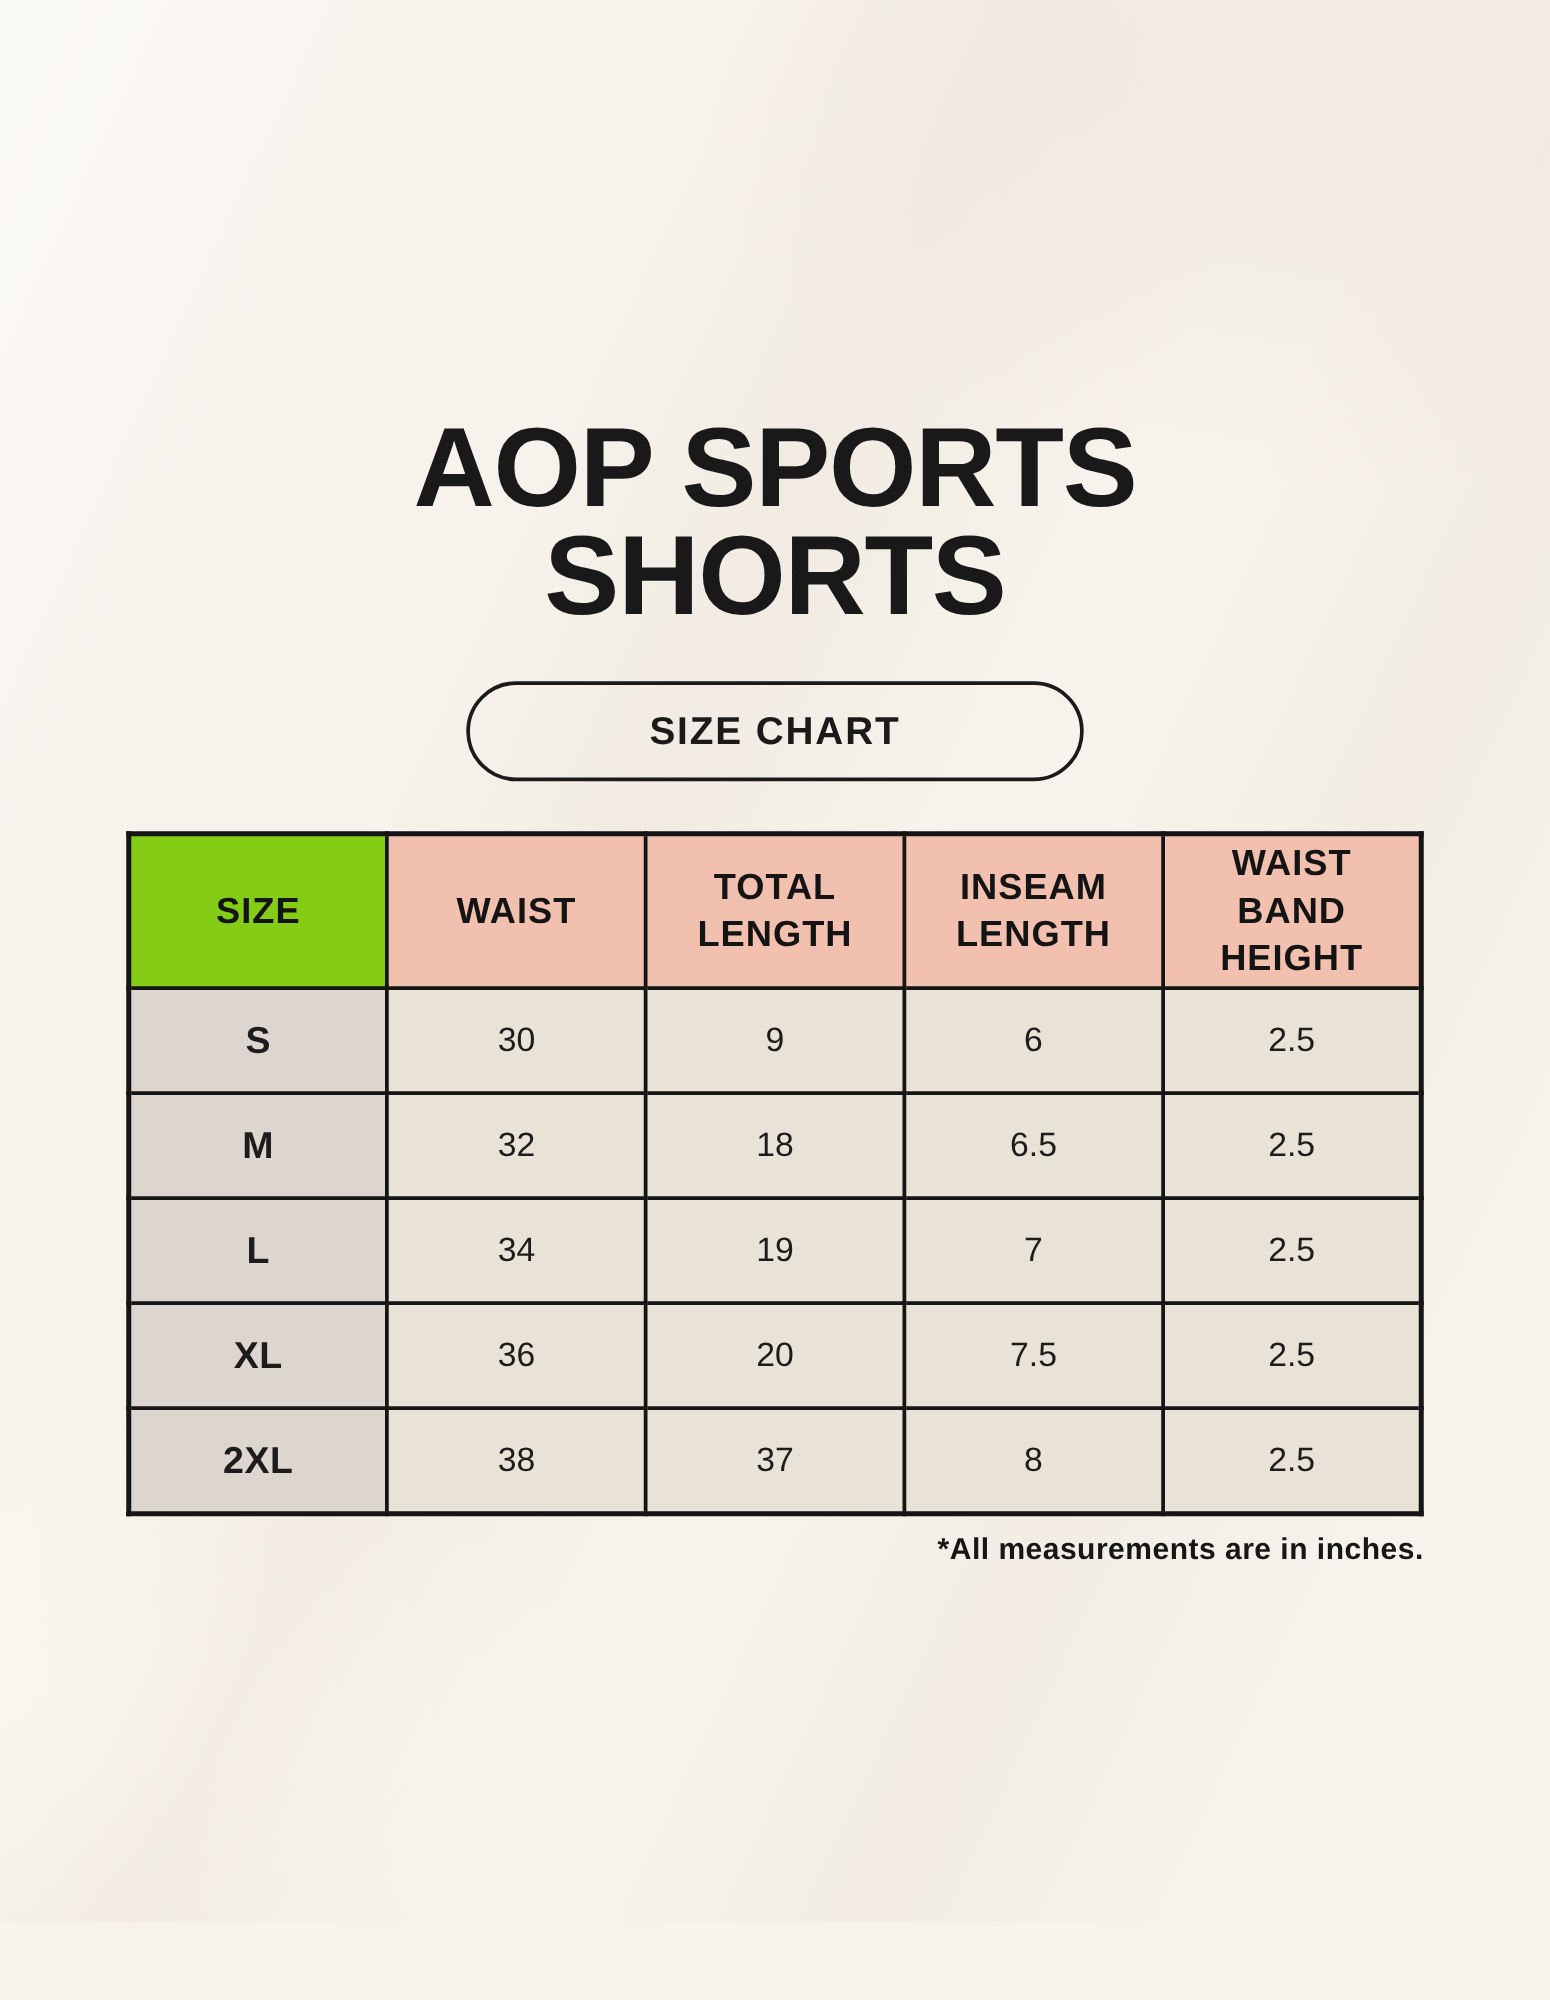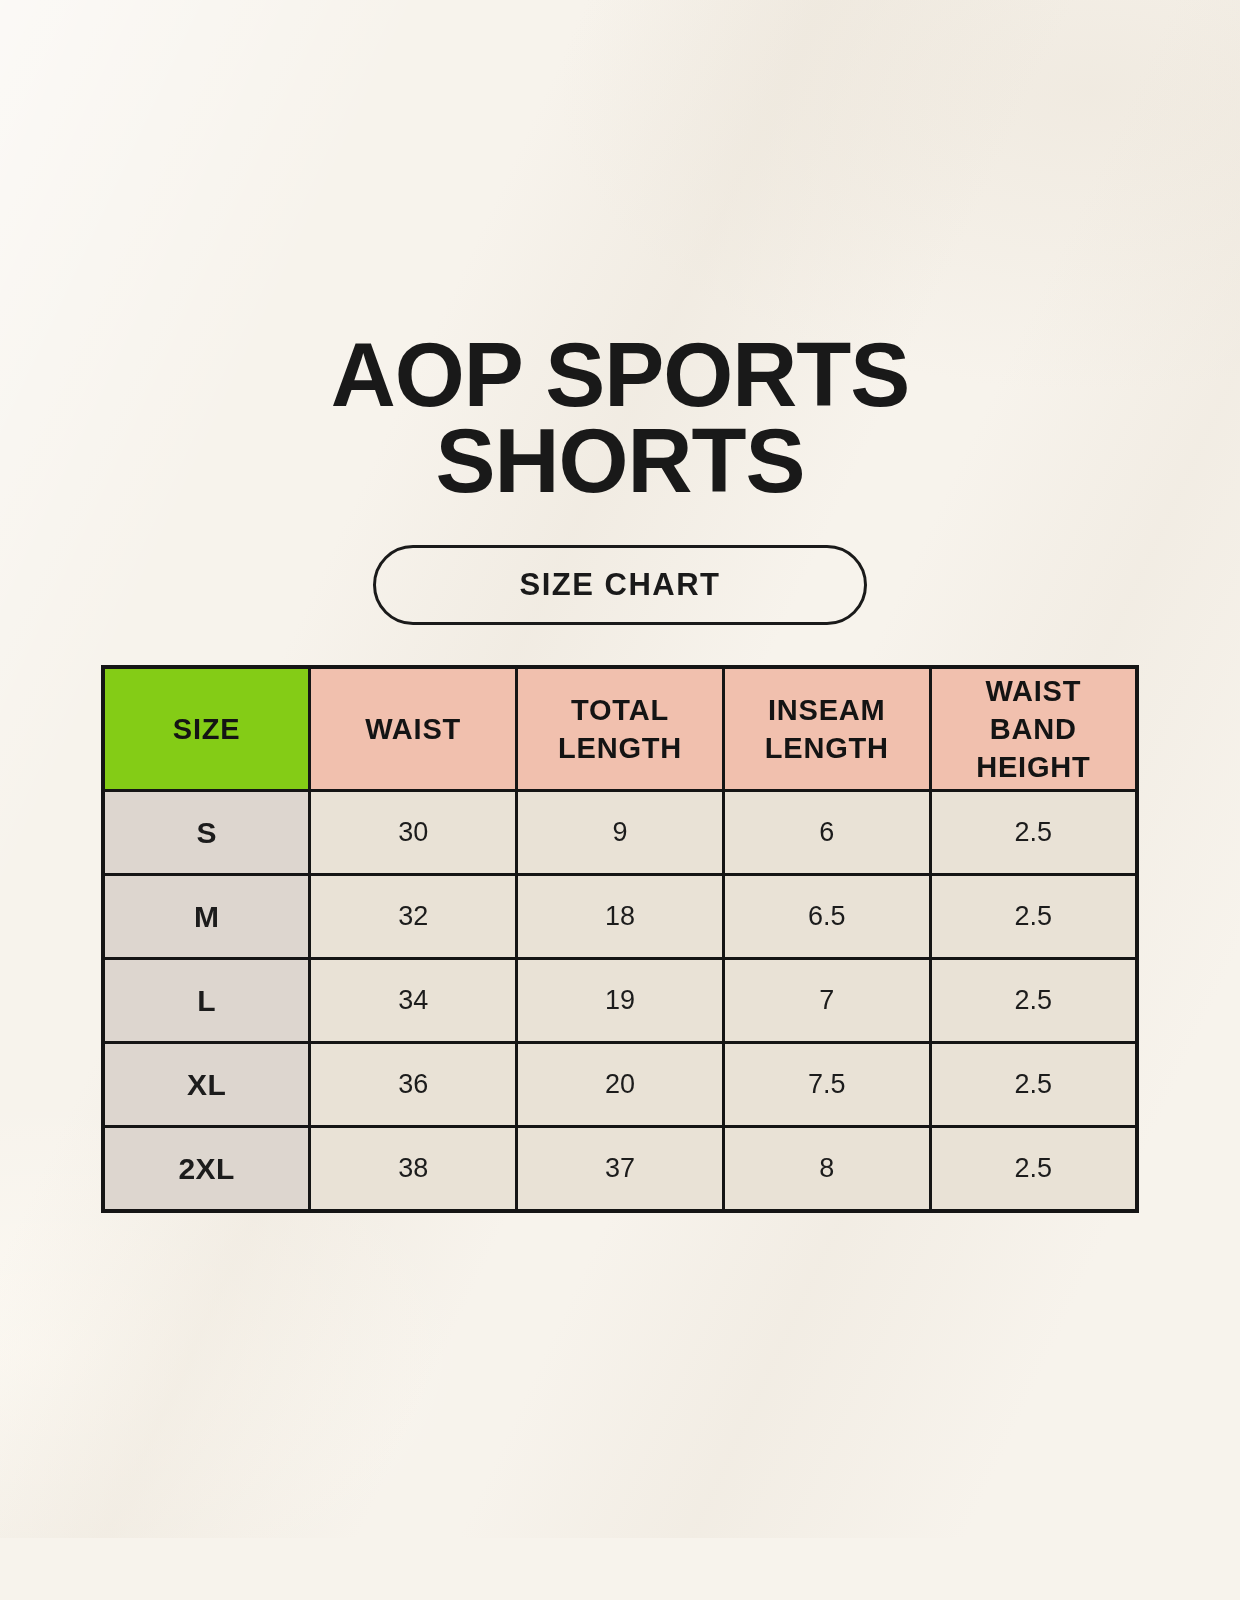--- a/index.html
+++ b/index.html
@@ -164,15 +164,16 @@
         <tr>
           <td class="size-col">2XL</td>
           <td>38</td>
           <td>37</td>
           <td>8</td>
           <td>2.5</td>
         </tr>
       </tbody>
     </table>
 
+    <div class="footnote">*All measurements are in inches.</div>
 
   </div>
 </div>
 
 </body></html>

